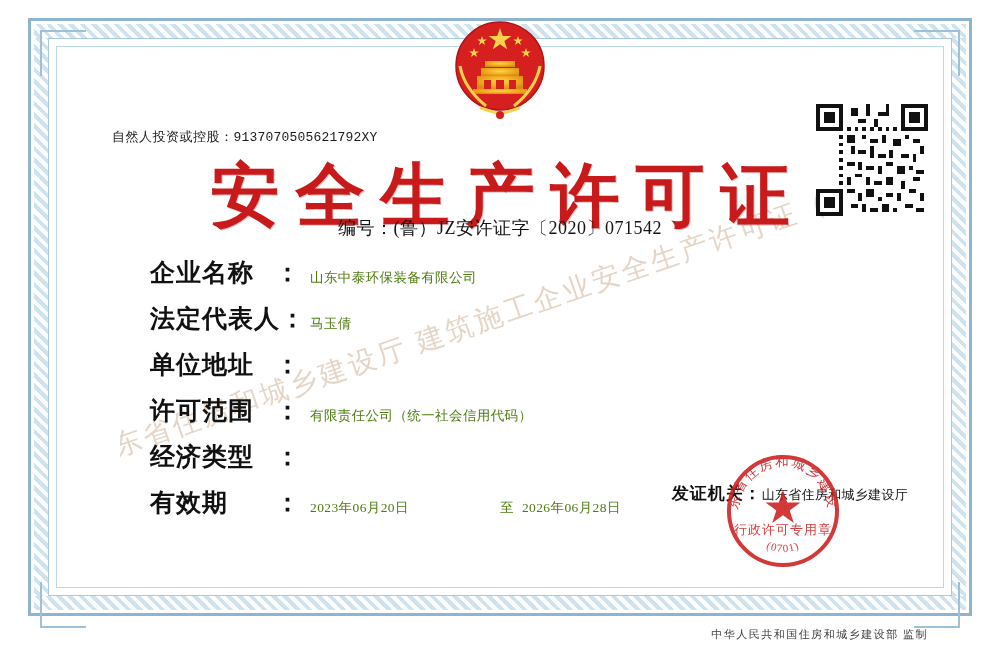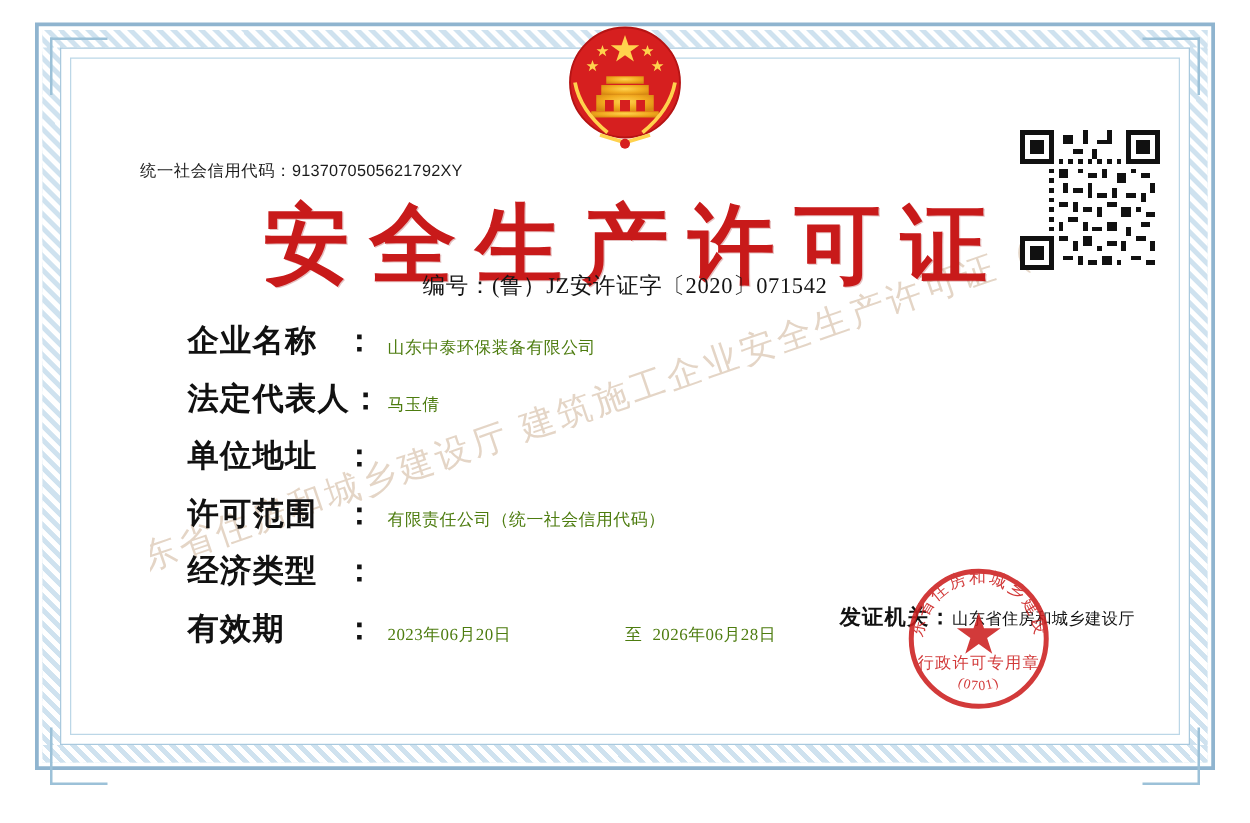--- a/index.html
+++ b/index.html
@@ -104,21 +104,21 @@
   .credit-code {
     position: absolute;
     left: 112px;
     top: 128px;
     font-size: 13px;
     color: #1b1b1b;
     letter-spacing: 0.5px;
     font-family: "Liberation Serif", serif;
   }
   .credit-code .val {
-    font-family: Liberation Sans, sans-serif;
+    font-family: Liberation Mono, monospace;
     letter-spacing: 0.2px;
     margin-top: 42px;
   }
 
   .main-title {
     position: absolute;
     left: 0;
     right: 0;
     top: 150px;
     text-align: center;
@@ -392,21 +392,21 @@
         <rect x="14" y="27" width="2" height="1"></rect>
           <rect x="17" y="26" width="2" height="2"></rect>
         <rect x="20" y="27" width="1" height="1"></rect>
           <rect x="23" y="26" width="2" height="1"></rect>
         <rect x="26" y="27" width="2" height="1"></rect>
       </g>
     </svg>
   </div>
 
   <div class="credit-code">
-    <span>统一社会信用代码：</span><span class="val">9137070505621792XY</span>
+    <span>自然人投资或控股：</span><span class="val">9137070505621792XY</span>
   </div>
 
   <div class="main-title">安全生产许可证</div>
 
   <div class="doc-number">
     <span>编号：</span><span>(鲁）JZ安许证字〔2020〕071542</span>
   </div>
 
   <div class="watermark">
     <span>山东省住房和城乡建设厅 建筑施工企业安全生产许可证（副本）</span>
@@ -483,14 +483,15 @@
       <text x="61" y="84" font-size="13" fill="#cc1f1f" text-anchor="middle" font-family="'Liberation Serif',serif" letter-spacing="1">行政许可专用章</text>
     </svg>
   </div>
 
   <div class="issue-block">
     <div class="issue-line">
       <span>发证机关：</span><span class="sub">山东省住房和城乡建设厅</span>
     </div>
   </div>
 
+  <div class="footer-note">中华人民共和国住房和城乡建设部 监制</div>
 
 </div>
 
 </body></html>

